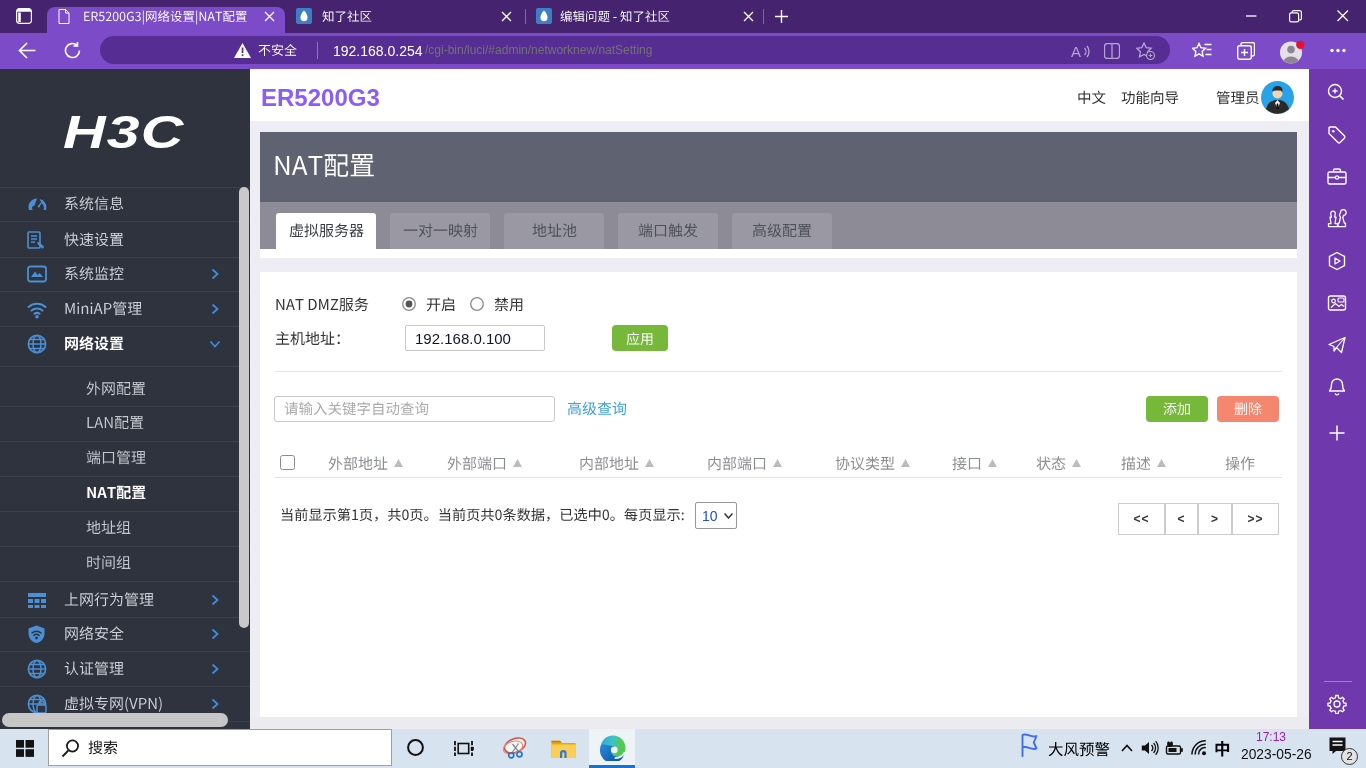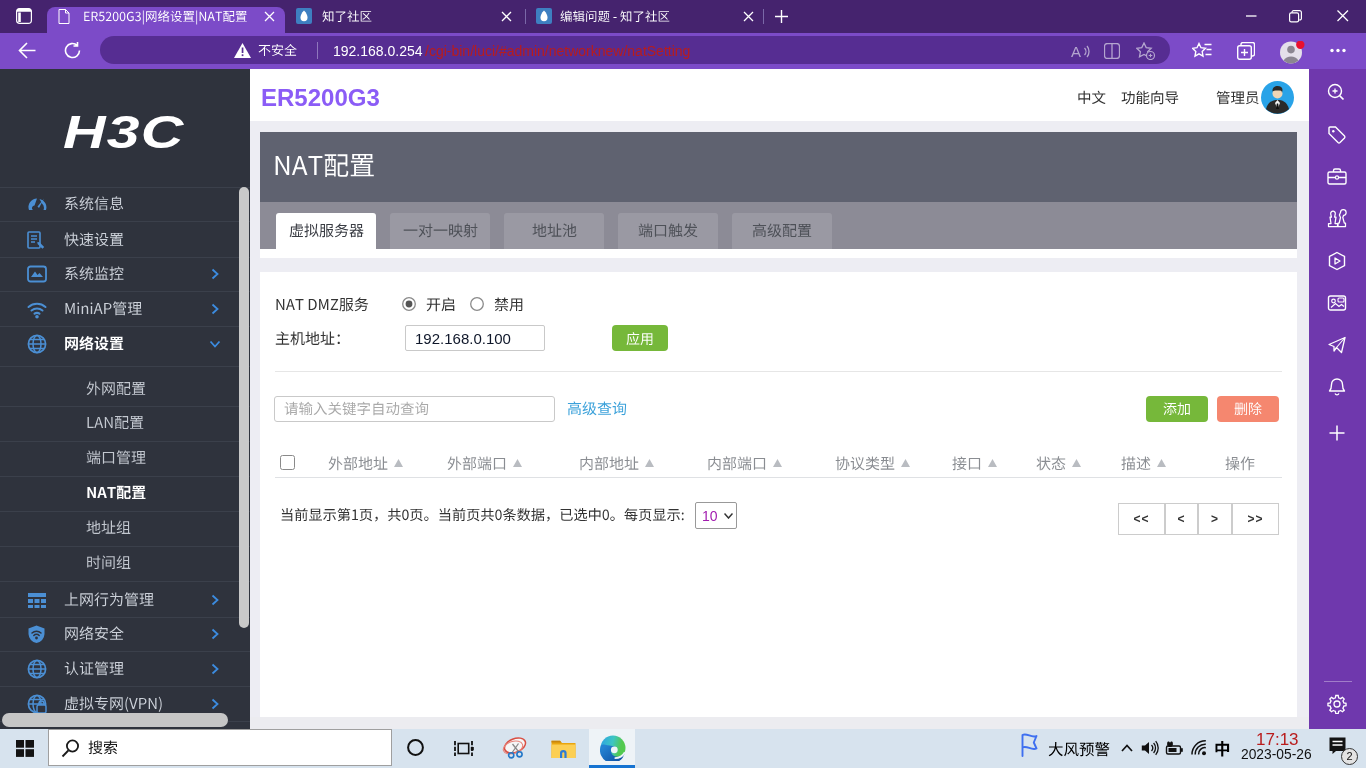--- a/index.html
+++ b/index.html
@@ -63,21 +63,21 @@
 <svg style="position:absolute;left:234px;top:43px;" width="17" height="15" viewBox="0 0 17 15">
     <path d="M8.5 0 L17 15 H0 Z" fill="#fff"></path>
     <rect x="7.7" y="4.5" width="1.7" height="5.5" fill="#562d92"></rect>
     <rect x="7.7" y="11.3" width="1.7" height="1.8" fill="#562d92"></rect>
   </svg>
 <svg style="position:absolute;left:258px;top:41px;" width="41" height="18" viewBox="0 -14 41 18">
     <path d="M7.3 -6.2C8.8 -5.2 10.8 -3.6 11.7 -2.6L12.5 -3.4C11.5 -4.4 9.5 -5.8 8 -6.8ZM0.9 -10V-9H6.7C5.4 -6.8 3.2 -4.6 0.6 -3.3C0.8 -3.1 1.1 -2.7 1.2 -2.5C3 -3.4 4.7 -4.7 6 -6.3V1H7V-7.6C7.4 -8 7.7 -8.5 7.9 -9H12.1V-10Z M18.4 -10.7C18.6 -10.3 18.8 -9.8 19 -9.4H14.2V-6.8H15.2V-8.5H23.8V-6.8H24.8V-9.4H20.1C19.9 -9.9 19.6 -10.5 19.4 -10.9ZM21.5 -4.9C21.1 -3.9 20.6 -3 19.8 -2.3C18.9 -2.7 17.9 -3 17 -3.3C17.4 -3.8 17.7 -4.3 18.1 -4.9ZM16.9 -4.9C16.4 -4.2 15.9 -3.5 15.5 -2.9C16.6 -2.5 17.8 -2.1 18.9 -1.6C17.7 -0.8 16 -0.2 14.1 0.1C14.3 0.3 14.6 0.8 14.7 1C16.8 0.5 18.6 -0.1 20 -1.2C21.6 -0.5 23.1 0.3 24.1 0.9L24.9 0.1C23.9 -0.5 22.4 -1.2 20.8 -1.9C21.6 -2.7 22.2 -3.7 22.6 -4.9H25.2V-5.8H18.6C18.9 -6.5 19.3 -7.1 19.5 -7.7L18.5 -8C18.2 -7.3 17.8 -6.6 17.4 -5.8H13.9V-4.9Z M32.4 -11.1C31.1 -9 28.7 -7.1 26.3 -6C26.6 -5.8 26.9 -5.5 27 -5.2C27.5 -5.5 28.1 -5.8 28.6 -6.1V-5.3H32V-3.2H28.6V-2.4H32V-0.2H27V0.7H38.1V-0.2H33V-2.4H36.5V-3.2H33V-5.3H36.5V-6.1C37 -5.8 37.5 -5.5 38 -5.2C38.2 -5.4 38.5 -5.8 38.7 -6C36.6 -7.1 34.7 -8.4 33 -10.3L33.3 -10.7ZM28.6 -6.1C30.1 -7.1 31.4 -8.3 32.5 -9.6C33.7 -8.2 35 -7.1 36.5 -6.1Z" fill="#ffffff"></path>
   </svg>
 <div style="position:absolute;left:317px;top:42px;width:1px;height:17px;background:#8f77bd;"></div>
 <div style="position:absolute;left:333px;top:43px;font-size:14px;color:#ffffff;font-weight:normal;white-space:nowrap;">192.168.0.254</div>
-<div style="position:absolute;left:425px;top:43px;font-size:14px;color:#b91c1c;font-weight:normal;white-space:nowrap;">/cgi-bin/luci/#admin/networknew/natSetting</div>
+<div style="position:absolute;left:425px;top:43px;font-size:12px;color:#737373;font-weight:normal;white-space:nowrap;">/cgi-bin/luci/#admin/networknew/natSetting</div>
 <svg style="position:absolute;left:1071px;top:43px;" width="20" height="16" viewBox="0 0 20 16">
     <text x="0" y="14" font-size="15" fill="#b4a5cf" font-family="Liberation Sans">A</text>
     <path d="M13.5 5 A5 5 0 0 1 13.5 12 M16 3 A8.5 8.5 0 0 1 16 14" stroke="#b4a5cf" stroke-width="1.3" fill="none"></path>
   </svg>
 <svg style="position:absolute;left:1104px;top:43px;" width="16" height="16" viewBox="0 0 16 16">
     <rect x="0.5" y="0.5" width="15" height="15" rx="3" fill="none" stroke="#b4a5cf" stroke-width="1.3"></rect>
     <path d="M8 0.5 V15.5" stroke="#b4a5cf" stroke-width="1.3"></path>
   </svg>
 <svg style="position:absolute;left:1136px;top:42px;" width="20" height="18" viewBox="0 0 20 18">
     <path d="M8 1 L10.2 5.6 L15.2 6.3 L11.6 9.8 L12.5 14.8 L8 12.4 L3.5 14.8 L4.4 9.8 L0.8 6.3 L5.8 5.6 Z" fill="none" stroke="#b4a5cf" stroke-width="1.3"></path>
@@ -380,21 +380,21 @@
     <path d="M4.5 0 L9 8 H0 Z" fill="#b9bcc1"></path>
   </svg>
 <svg style="position:absolute;left:1225px;top:453px;" width="32" height="21" viewBox="0 -16 32 21">
     <path d="M7.9 -11.1H11.4V-9.6H7.9ZM6.9 -12V-8.7H12.4V-12ZM6.3 -7.2H8.3V-5.5H6.3ZM10.9 -7.2H13V-5.5H10.9ZM2.4 -12.6V-9.6H0.7V-8.5H2.4V-5.2C1.7 -5 1.1 -4.8 0.6 -4.6L0.8 -3.5L2.4 -4.1V-0.1C2.4 0.1 2.3 0.1 2.2 0.1C2 0.1 1.6 0.1 1.1 0.1C1.2 0.4 1.4 0.9 1.4 1.1C2.2 1.1 2.7 1.1 3 0.9C3.3 0.7 3.4 0.4 3.4 -0.1V-4.5L4.9 -5.1L4.8 -6.1L3.4 -5.6V-8.5H4.8V-9.6H3.4V-12.6ZM9.1 -4.6V-3.5H5.1V-2.6H8.4C7.3 -1.5 5.7 -0.5 4.2 -0C4.4 0.2 4.7 0.6 4.9 0.9C6.4 0.3 8 -0.7 9.1 -1.9V1.2H10.2V-2C11.1 -0.9 12.5 0.2 13.8 0.7C13.9 0.5 14.3 0.1 14.5 -0.1C13.2 -0.6 11.7 -1.5 10.8 -2.6H14.3V-3.5H10.2V-4.6H13.9V-8H10V-4.6H9.2V-8H5.4V-4.6Z M22.9 -12.4C22.1 -10.2 20.9 -8 19.6 -6.6C19.8 -6.5 20.3 -6.1 20.4 -5.9C21.2 -6.7 21.9 -7.8 22.6 -9H23.6V1.2H24.8V-2.5H29.3V-3.5H24.8V-5.8H29.1V-6.8H24.8V-9H29.4V-10.1H23.1C23.4 -10.8 23.7 -11.4 24 -12.1ZM19.3 -12.5C18.4 -10.3 17 -8 15.5 -6.6C15.8 -6.3 16.1 -5.7 16.2 -5.4C16.7 -6 17.2 -6.6 17.7 -7.2V1.2H18.8V-9C19.4 -10 19.9 -11.1 20.4 -12.2Z" fill="#8a8d92"></path>
   </svg>
 <div style="position:absolute;left:275px;top:477px;width:1007px;height:1px;background:#dfe1e4;"></div>
 <svg style="position:absolute;left:280px;top:505px;" width="406" height="19" viewBox="0 -15 406 19">
     <path d="M1.7 -10.9C2.5 -9.9 3.2 -8.5 3.5 -7.6L4.6 -8.1C4.2 -9 3.5 -10.3 2.7 -11.3ZM11.4 -11.4C11 -10.3 10.2 -8.8 9.6 -7.9L10.5 -7.5C11.1 -8.4 11.9 -9.8 12.5 -11ZM1.6 -0.5V0.5H11.2V1.2H12.3V-6.9H7.7V-11.9H6.5V-6.9H1.9V-5.8H11.2V-3.8H2.4V-2.8H11.2V-0.5Z M22.8 -7.3V-1.5H23.8V-7.3ZM25.7 -7.7V-0.2C25.7 0 25.6 0.1 25.4 0.1C25.1 0.1 24.4 0.1 23.5 0.1C23.6 0.3 23.8 0.8 23.9 1.1C25 1.1 25.7 1.1 26.1 0.9C26.6 0.7 26.7 0.4 26.7 -0.2V-7.7ZM24.5 -12C24.2 -11.3 23.6 -10.4 23.1 -9.7H18.9L19.6 -9.9C19.3 -10.5 18.7 -11.3 18.1 -11.9L17.2 -11.6C17.7 -11 18.2 -10.2 18.5 -9.7H15V-8.7H27.6V-9.7H24.3C24.8 -10.3 25.2 -11 25.6 -11.6ZM20 -4.3V-2.8H16.9V-4.3ZM20 -5.1H16.9V-6.5H20ZM15.8 -7.4V1.1H16.9V-2H20V-0.1C20 0.1 20 0.1 19.8 0.1C19.6 0.2 18.9 0.2 18.2 0.1C18.3 0.4 18.5 0.8 18.6 1.1C19.5 1.1 20.1 1.1 20.5 0.9C20.9 0.7 21 0.5 21 -0.1V-7.4Z M31.9 -8.1H39.1V-6.6H31.9ZM31.9 -10.4H39.1V-8.9H31.9ZM30.8 -11.2V-5.8H40.2V-11.2ZM40 -4.7C39.6 -3.8 38.7 -2.6 38.1 -1.8L38.9 -1.4C39.6 -2.1 40.4 -3.3 41 -4.3ZM30.2 -4.2C30.7 -3.3 31.4 -2.1 31.8 -1.3L32.6 -1.7C32.3 -2.5 31.6 -3.7 31 -4.6ZM36.5 -5.2V-0.6H34.4V-5.2H33.4V-0.6H29V0.5H42V-0.6H37.5V-5.2Z M45.9 -5C45.3 -3.4 44.3 -1.8 43.1 -0.8C43.4 -0.7 43.8 -0.3 44.1 -0.2C45.2 -1.2 46.3 -2.9 47 -4.7ZM52.3 -4.5C53.3 -3.2 54.4 -1.3 54.8 -0.1L55.9 -0.6C55.4 -1.8 54.3 -3.6 53.3 -5ZM44.7 -10.9V-9.8H54.7V-10.9ZM43.5 -7.4V-6.4H49.1V-0.3C49.1 -0 49.1 0 48.8 0C48.5 0 47.6 0 46.6 0C46.8 0.3 47 0.8 47 1.1C48.3 1.1 49.1 1.1 49.6 0.9C50.1 0.8 50.3 0.4 50.3 -0.3V-6.4H56V-7.4Z M59.2 -5.7C59.1 -4.7 58.9 -3.4 58.7 -2.6H62.5C61.3 -1.3 59.5 -0.2 57.8 0.3C58 0.5 58.3 0.9 58.5 1.2C60.2 0.5 62 -0.7 63.3 -2.1V1.1H64.3V-2.6H68.5C68.3 -1.3 68.2 -0.7 68 -0.5C67.8 -0.4 67.7 -0.4 67.4 -0.4C67.2 -0.4 66.5 -0.4 65.8 -0.5C66 -0.2 66.1 0.2 66.1 0.5C66.9 0.6 67.6 0.6 67.9 0.5C68.3 0.5 68.6 0.4 68.8 0.2C69.2 -0.2 69.4 -1.1 69.6 -3C69.6 -3.2 69.6 -3.5 69.6 -3.5H64.3V-4.8H69.1V-7.9H58.7V-7H63.3V-5.7ZM60.1 -4.8H63.3V-3.5H59.9ZM64.3 -7H68.1V-5.7H64.3ZM59.8 -12C59.3 -10.6 58.5 -9.3 57.5 -8.5C57.7 -8.4 58.1 -8.1 58.3 -8C58.9 -8.5 59.4 -9.1 59.9 -9.9H60.6C60.9 -9.3 61.2 -8.6 61.4 -8.2L62.3 -8.5C62.2 -8.9 62 -9.4 61.7 -9.9H64V-10.7H60.3C60.5 -11 60.7 -11.4 60.8 -11.8ZM65.3 -12C64.9 -10.7 64.3 -9.4 63.4 -8.6C63.7 -8.5 64.1 -8.2 64.3 -8.1C64.8 -8.5 65.2 -9.2 65.6 -9.9H66.5C67 -9.3 67.4 -8.6 67.6 -8.2L68.6 -8.5C68.4 -8.9 68.1 -9.4 67.7 -9.9H70.2V-10.7H65.9C66.1 -11 66.2 -11.4 66.3 -11.8Z M72.2 0H78V-1.1H75.9V-10.4H74.9C74.3 -10.1 73.6 -9.8 72.7 -9.7V-8.8H74.6V-1.1H72.2Z M85.5 -6.6V-4C85.5 -2.5 84.9 -0.8 79.6 0.3C79.8 0.5 80.1 0.9 80.2 1.1C85.8 -0.1 86.6 -2 86.6 -4V-6.6ZM86.6 -1.6C88.3 -0.8 90.4 0.4 91.4 1.2L92.1 0.3C91 -0.5 88.9 -1.6 87.2 -2.3ZM81.3 -8.4V-1.8H82.4V-7.5H89.7V-1.8H90.8V-8.4H85.7C85.9 -8.9 86.2 -9.6 86.5 -10.2H92.2V-11.1H79.9V-10.2H85.3C85.1 -9.6 84.8 -9 84.6 -8.4Z M95.3 1.5C96.8 1 97.8 -0.2 97.8 -1.7C97.8 -2.7 97.3 -3.3 96.6 -3.3C96 -3.3 95.5 -3 95.5 -2.3C95.5 -1.6 96 -1.3 96.5 -1.3L96.8 -1.3C96.7 -0.4 96.1 0.3 95 0.8Z M115.6 -2.1C117 -1.1 118.7 0.3 119.5 1.1L120.6 0.5C119.6 -0.4 117.9 -1.7 116.6 -2.7ZM112 -2.7C111.2 -1.6 109.6 -0.4 108.2 0.4C108.4 0.6 108.8 0.9 109 1.2C110.4 0.3 112 -1 113.1 -2.2ZM108.5 -8.9V-7.9H111.3V-4.5H108V-3.5H120.9V-4.5H117.5V-7.9H120.3V-8.9H117.5V-11.8H116.4V-8.9H112.4V-11.8H111.3V-8.9ZM112.4 -4.5V-7.9H116.4V-4.5Z M125.4 0.2C127.4 0.2 128.7 -1.6 128.7 -5.2C128.7 -8.8 127.4 -10.6 125.4 -10.6C123.4 -10.6 122.2 -8.8 122.2 -5.2C122.2 -1.6 123.4 0.2 125.4 0.2ZM125.4 -0.9C124.3 -0.9 123.4 -2.2 123.4 -5.2C123.4 -8.3 124.3 -9.6 125.4 -9.6C126.6 -9.6 127.4 -8.3 127.4 -5.2C127.4 -2.2 126.6 -0.9 125.4 -0.9Z M136 -6.6V-4C136 -2.5 135.3 -0.8 130.1 0.3C130.3 0.5 130.6 0.9 130.7 1.1C136.2 -0.1 137 -2 137 -4V-6.6ZM137.1 -1.6C138.7 -0.8 140.9 0.4 141.9 1.2L142.6 0.3C141.5 -0.5 139.3 -1.6 137.7 -2.3ZM131.8 -8.4V-1.8H132.9V-7.5H140.2V-1.8H141.3V-8.4H136.1C136.4 -8.9 136.7 -9.6 137 -10.2H142.6V-11.1H130.4V-10.2H135.7C135.6 -9.6 135.3 -9 135.1 -8.4Z M146.3 -3.5C145.1 -3.5 144.2 -2.5 144.2 -1.3C144.2 -0.1 145.1 0.9 146.3 0.9C147.5 0.9 148.5 -0.1 148.5 -1.3C148.5 -2.5 147.5 -3.5 146.3 -3.5ZM146.3 0.1C145.5 0.1 144.9 -0.5 144.9 -1.3C144.9 -2.1 145.5 -2.7 146.3 -2.7C147.1 -2.7 147.8 -2.1 147.8 -1.3C147.8 -0.5 147.1 0.1 146.3 0.1Z M159.5 -10.9C160.2 -9.9 161 -8.5 161.3 -7.6L162.3 -8.1C162 -9 161.2 -10.3 160.4 -11.3ZM169.1 -11.4C168.7 -10.3 167.9 -8.8 167.3 -7.9L168.2 -7.5C168.9 -8.4 169.7 -9.8 170.3 -11ZM159.4 -0.5V0.5H169V1.2H170.1V-6.9H165.4V-11.9H164.3V-6.9H159.7V-5.8H169V-3.8H160.1V-2.8H169V-0.5Z M180.5 -7.3V-1.5H181.5V-7.3ZM183.4 -7.7V-0.2C183.4 0 183.4 0.1 183.1 0.1C182.9 0.1 182.1 0.1 181.2 0.1C181.4 0.3 181.6 0.8 181.6 1.1C182.7 1.1 183.4 1.1 183.9 0.9C184.3 0.7 184.5 0.4 184.5 -0.2V-7.7ZM182.2 -12C181.9 -11.3 181.4 -10.4 180.9 -9.7H176.6L177.3 -9.9C177.1 -10.5 176.4 -11.3 175.9 -11.9L174.9 -11.6C175.4 -11 176 -10.2 176.2 -9.7H172.7V-8.7H185.4V-9.7H182.1C182.5 -10.3 183 -11 183.4 -11.6ZM177.8 -4.3V-2.8H174.6V-4.3ZM177.8 -5.1H174.6V-6.5H177.8ZM173.6 -7.4V1.1H174.6V-2H177.8V-0.1C177.8 0.1 177.7 0.1 177.5 0.1C177.3 0.2 176.7 0.2 176 0.1C176.1 0.4 176.3 0.8 176.3 1.1C177.3 1.1 177.9 1.1 178.3 0.9C178.7 0.7 178.8 0.5 178.8 -0.1V-7.4Z M192.8 -6.6V-4C192.8 -2.5 192.1 -0.8 186.9 0.3C187.1 0.5 187.4 0.9 187.5 1.1C193 -0.1 193.8 -2 193.8 -4V-6.6ZM193.9 -1.6C195.5 -0.8 197.7 0.4 198.7 1.2L199.4 0.3C198.3 -0.5 196.1 -1.6 194.5 -2.3ZM188.6 -8.4V-1.8H189.7V-7.5H197V-1.8H198.1V-8.4H192.9C193.2 -8.9 193.5 -9.6 193.8 -10.2H199.4V-11.1H187.2V-10.2H192.5C192.4 -9.6 192.1 -9 191.9 -8.4Z M208.7 -2.1C210 -1.1 211.8 0.3 212.6 1.1L213.6 0.5C212.7 -0.4 210.9 -1.7 209.6 -2.7ZM205 -2.7C204.2 -1.6 202.6 -0.4 201.2 0.4C201.5 0.6 201.9 0.9 202.1 1.2C203.5 0.3 205.1 -1 206.1 -2.2ZM201.6 -8.9V-7.9H204.3V-4.5H201V-3.5H213.9V-4.5H210.6V-7.9H213.4V-8.9H210.6V-11.8H209.5V-8.9H205.4V-11.8H204.3V-8.9ZM205.4 -4.5V-7.9H209.5V-4.5Z M218.5 0.2C220.5 0.2 221.7 -1.6 221.7 -5.2C221.7 -8.8 220.5 -10.6 218.5 -10.6C216.5 -10.6 215.3 -8.8 215.3 -5.2C215.3 -1.6 216.5 0.2 218.5 0.2ZM218.5 -0.9C217.3 -0.9 216.5 -2.2 216.5 -5.2C216.5 -8.3 217.3 -9.6 218.5 -9.6C219.7 -9.6 220.5 -8.3 220.5 -5.2C220.5 -2.2 219.7 -0.9 218.5 -0.9Z M226.7 -2.6C226 -1.7 224.7 -0.7 223.8 -0.1C224 0 224.3 0.4 224.5 0.6C225.5 -0 226.8 -1.2 227.6 -2.2ZM231.4 -2.1C232.4 -1.2 233.5 -0.1 234.1 0.7L234.9 0.1C234.3 -0.7 233.1 -1.8 232.1 -2.6ZM231.9 -9.7C231.3 -9 230.5 -8.3 229.6 -7.8C228.7 -8.3 227.9 -8.9 227.3 -9.6L227.4 -9.7ZM227.8 -12C227.1 -10.7 225.6 -9.2 223.5 -8.2C223.7 -8 224.1 -7.6 224.3 -7.4C225.2 -7.9 225.9 -8.4 226.6 -9C227.2 -8.3 227.8 -7.8 228.6 -7.3C226.9 -6.4 224.9 -5.9 222.9 -5.7C223.1 -5.4 223.4 -5 223.4 -4.7C225.6 -5.1 227.7 -5.7 229.6 -6.6C231.3 -5.7 233.3 -5.1 235.5 -4.8C235.6 -5.1 235.9 -5.5 236.1 -5.8C234.1 -6 232.2 -6.5 230.6 -7.2C231.8 -8 232.9 -9 233.5 -10.2L232.8 -10.7L232.6 -10.6H228.2C228.5 -11 228.7 -11.4 229 -11.7ZM229 -5.6V-4.1H224.5V-3.1H229V-0C229 0.1 228.9 0.2 228.8 0.2C228.6 0.2 228.1 0.2 227.5 0.1C227.7 0.4 227.8 0.8 227.8 1.1C228.7 1.1 229.2 1.1 229.6 0.9C230 0.8 230.1 0.5 230.1 -0V-3.1H234.5V-4.1H230.1V-5.6Z M242.9 -11.7C242.7 -11.1 242.2 -10.3 241.9 -9.8L242.6 -9.4C242.9 -9.9 243.4 -10.6 243.8 -11.3ZM237.9 -11.3C238.3 -10.7 238.6 -9.9 238.8 -9.4L239.6 -9.7C239.5 -10.3 239.1 -11 238.7 -11.6ZM242.5 -3.7C242.1 -3 241.7 -2.3 241.1 -1.8C240.6 -2.1 240.1 -2.3 239.5 -2.6C239.7 -2.9 240 -3.3 240.2 -3.7ZM238.2 -2.2C238.9 -1.9 239.7 -1.5 240.4 -1.2C239.5 -0.5 238.4 -0.1 237.2 0.2C237.4 0.4 237.6 0.8 237.7 1C239 0.7 240.2 0.1 241.3 -0.7C241.7 -0.4 242.2 -0.2 242.5 0.1L243.2 -0.6C242.8 -0.8 242.4 -1.1 242 -1.3C242.7 -2.2 243.3 -3.2 243.7 -4.4L243.1 -4.6L242.9 -4.6H240.6L240.9 -5.3L240 -5.5C239.9 -5.2 239.7 -4.9 239.6 -4.6H237.6V-3.7H239.1C238.8 -3.1 238.5 -2.6 238.2 -2.2ZM240.3 -11.9V-9.3H237.4V-8.4H240C239.3 -7.5 238.2 -6.6 237.2 -6.2C237.4 -6 237.7 -5.6 237.8 -5.4C238.6 -5.8 239.6 -6.6 240.3 -7.5V-5.7H241.3V-7.7C242 -7.2 242.8 -6.5 243.2 -6.2L243.8 -6.9C243.4 -7.2 242.2 -8 241.5 -8.4H244.2V-9.3H241.3V-11.9ZM245.6 -11.8C245.2 -9.3 244.6 -6.9 243.5 -5.4C243.7 -5.3 244.1 -5 244.3 -4.8C244.7 -5.3 245 -5.9 245.2 -6.6C245.6 -5.2 246 -3.9 246.5 -2.8C245.7 -1.5 244.6 -0.4 243 0.3C243.2 0.5 243.5 1 243.6 1.2C245.1 0.4 246.2 -0.6 247 -1.8C247.7 -0.6 248.6 0.3 249.7 1C249.9 0.7 250.2 0.4 250.4 0.2C249.3 -0.5 248.3 -1.5 247.6 -2.8C248.3 -4.3 248.8 -6 249.1 -8.2H250.1V-9.2H246.1C246.3 -10 246.4 -10.8 246.6 -11.7ZM248.1 -8.2C247.9 -6.5 247.6 -5.1 247.1 -3.9C246.5 -5.2 246.1 -6.6 245.8 -8.2Z M257.7 -3.4V1.2H258.7V0.6H263V1.1H264V-3.4H261.3V-5.1H264.4V-6.1H261.3V-7.6H263.9V-11.3H256.5V-7C256.5 -4.8 256.3 -1.7 254.8 0.5C255.1 0.6 255.5 1 255.7 1.1C256.9 -0.6 257.3 -3 257.4 -5.1H260.3V-3.4ZM257.5 -10.4H262.9V-8.6H257.5ZM257.5 -7.6H260.3V-6.1H257.5L257.5 -7ZM258.7 -0.3V-2.5H263V-0.3ZM253.2 -11.9V-9.1H251.4V-8.1H253.2V-5C252.5 -4.7 251.8 -4.5 251.3 -4.4L251.5 -3.3L253.2 -3.9V-0.2C253.2 0 253.1 0.1 253 0.1C252.8 0.1 252.2 0.1 251.6 0.1C251.8 0.3 251.9 0.8 251.9 1C252.8 1.1 253.4 1 253.7 0.8C254.1 0.7 254.2 0.4 254.2 -0.2V-4.2L255.8 -4.7L255.7 -5.7L254.2 -5.3V-8.1H255.8V-9.1H254.2V-11.9Z M267.3 1.5C268.8 1 269.7 -0.2 269.7 -1.7C269.7 -2.7 269.3 -3.3 268.5 -3.3C267.9 -3.3 267.4 -3 267.4 -2.3C267.4 -1.6 267.9 -1.3 268.5 -1.3L268.7 -1.3C268.7 -0.4 268.1 0.3 267 0.8Z M280.6 -11V-10H289.9V-6.2H282.4V-8.6H281.3V-1.4C281.3 0.3 282 0.7 284.3 0.7C284.9 0.7 289.1 0.7 289.7 0.7C292 0.7 292.5 -0 292.8 -2.7C292.4 -2.7 292 -2.9 291.7 -3.1C291.5 -0.8 291.2 -0.3 289.7 -0.3C288.7 -0.3 285 -0.3 284.3 -0.3C282.7 -0.3 282.4 -0.5 282.4 -1.4V-5.2H289.9V-4.5H291V-11Z M294.3 -10.9C295.1 -10.2 296.1 -9.2 296.5 -8.5L297.4 -9.1C296.9 -9.8 296 -10.8 295.1 -11.4ZM299.8 -11.5C299.4 -10.2 298.8 -9 298.1 -8.2C298.3 -8 298.8 -7.7 299 -7.6C299.3 -8 299.6 -8.5 299.9 -9H302V-7H298V-6H300.6C300.3 -4.1 299.7 -2.8 297.6 -2C297.8 -1.8 298.1 -1.4 298.3 -1.2C300.6 -2.1 301.4 -3.7 301.6 -6H303.1V-2.7C303.1 -1.6 303.3 -1.3 304.4 -1.3C304.6 -1.3 305.6 -1.3 305.8 -1.3C306.7 -1.3 307 -1.8 307.1 -3.6C306.8 -3.6 306.3 -3.8 306.1 -4C306.1 -2.5 306 -2.3 305.7 -2.3C305.5 -2.3 304.7 -2.3 304.5 -2.3C304.2 -2.3 304.1 -2.4 304.1 -2.7V-6H306.9V-7H303.1V-9H306.4V-10H303.1V-11.9H302V-10H300.3C300.5 -10.4 300.7 -10.8 300.8 -11.3ZM297 -6.5H294.2V-5.5H296V-1.2C295.4 -0.9 294.7 -0.4 294.1 0.2L294.8 1.1C295.6 0.3 296.4 -0.5 296.9 -0.5C297.2 -0.5 297.6 -0.1 298.2 0.3C299.1 0.8 300.3 1 302 1C303.4 1 305.8 0.9 306.9 0.8C306.9 0.5 307 -0 307.2 -0.3C305.8 -0.1 303.6 -0 302 -0C300.5 -0 299.3 -0.1 298.4 -0.7C297.7 -1.1 297.4 -1.4 297 -1.4Z M314.1 -11.9V-9.4H309V-2.6H310.1V-3.5H314.1V1.1H315.3V-3.5H319.4V-2.7H320.5V-9.4H315.3V-11.9ZM310.1 -4.6V-8.3H314.1V-4.6ZM319.4 -4.6H315.3V-8.3H319.4Z M325.8 0.2C327.8 0.2 329 -1.6 329 -5.2C329 -8.8 327.8 -10.6 325.8 -10.6C323.8 -10.6 322.6 -8.8 322.6 -5.2C322.6 -1.6 323.8 0.2 325.8 0.2ZM325.8 -0.9C324.6 -0.9 323.8 -2.2 323.8 -5.2C323.8 -8.3 324.6 -9.6 325.8 -9.6C327 -9.6 327.8 -8.3 327.8 -5.2C327.8 -2.2 327 -0.9 325.8 -0.9Z M332.5 -3.5C331.3 -3.5 330.3 -2.5 330.3 -1.3C330.3 -0.1 331.3 0.9 332.5 0.9C333.7 0.9 334.7 -0.1 334.7 -1.3C334.7 -2.5 333.7 -3.5 332.5 -3.5ZM332.5 0.1C331.7 0.1 331 -0.5 331 -1.3C331 -2.1 331.7 -2.7 332.5 -2.7C333.3 -2.7 333.9 -2.1 333.9 -1.3C333.9 -0.5 333.3 0.1 332.5 0.1Z M349.5 -6.5C350.4 -6.1 351.4 -5.4 352 -4.9H347.7L348 -7.1H354.6L354.5 -4.9H352.1L352.7 -5.5C352.1 -6 351 -6.7 350.1 -7.1ZM344.5 -4.9V-4H346.6C346.4 -2.8 346.2 -1.6 346 -0.7H346.6L354.1 -0.7C354.1 -0.3 354 -0 353.9 0.1C353.7 0.3 353.6 0.3 353.4 0.3C353.1 0.3 352.4 0.3 351.7 0.2C351.8 0.5 351.9 0.9 352 1.1C352.7 1.1 353.4 1.2 353.8 1.1C354.2 1.1 354.5 1 354.8 0.6C355 0.4 355.1 -0 355.2 -0.7H357V-1.7H355.3C355.4 -2.3 355.4 -3 355.5 -4H357.5V-4.9H355.5L355.6 -7.6C355.6 -7.7 355.7 -8.1 355.7 -8.1H347.1C347 -7.1 346.8 -6 346.7 -4.9ZM354.3 -1.7H351.9L352.4 -2.2C351.8 -2.8 350.7 -3.5 349.7 -4H354.4C354.4 -3 354.3 -2.3 354.3 -1.7ZM349.1 -3.4C350 -2.9 351.1 -2.2 351.7 -1.7H347.3L347.6 -4H349.7ZM347.8 -12C347 -10.2 345.8 -8.4 344.5 -7.2C344.7 -7.1 345.2 -6.8 345.4 -6.6C346.2 -7.4 347 -8.4 347.7 -9.5H357.1V-10.5H348.2C348.5 -10.9 348.7 -11.3 348.8 -11.7Z M364.7 -6.6V-4C364.7 -2.5 364.1 -0.8 358.8 0.3C359.1 0.5 359.4 0.9 359.5 1.1C365 -0.1 365.8 -2 365.8 -4V-6.6ZM365.9 -1.6C367.5 -0.8 369.7 0.4 370.7 1.2L371.4 0.3C370.3 -0.5 368.1 -1.6 366.5 -2.3ZM360.6 -8.4V-1.8H361.6V-7.5H368.9V-1.8H370V-8.4H364.9C365.2 -8.9 365.5 -9.6 365.7 -10.2H371.4V-11.1H359.2V-10.2H364.5C364.3 -9.6 364.1 -9 363.8 -8.4Z M375.8 -8.1H383.1V-6.6H375.8ZM375.8 -10.4H383.1V-8.9H375.8ZM374.8 -11.2V-5.8H384.2V-11.2ZM384 -4.7C383.5 -3.8 382.6 -2.6 382 -1.8L382.8 -1.4C383.5 -2.1 384.3 -3.3 384.9 -4.3ZM374.1 -4.2C374.7 -3.3 375.3 -2.1 375.7 -1.3L376.5 -1.7C376.2 -2.5 375.5 -3.7 374.9 -4.6ZM380.4 -5.2V-0.6H378.3V-5.2H377.3V-0.6H372.9V0.5H386V-0.6H381.5V-5.2Z M389.8 -5C389.2 -3.4 388.2 -1.8 387 -0.8C387.3 -0.7 387.8 -0.3 388 -0.2C389.1 -1.2 390.2 -2.9 390.9 -4.7ZM396.2 -4.5C397.3 -3.2 398.3 -1.3 398.7 -0.1L399.8 -0.6C399.4 -1.8 398.3 -3.6 397.2 -5ZM388.6 -10.9V-9.8H398.6V-10.9ZM387.4 -7.4V-6.4H393.1V-0.3C393.1 -0 393 0 392.7 0C392.5 0 391.5 0 390.6 0C390.7 0.3 390.9 0.8 390.9 1.1C392.2 1.1 393 1.1 393.5 0.9C394 0.8 394.2 0.4 394.2 -0.3V-6.4H399.9V-7.4Z M402.7 -5.5C403.2 -5.5 403.6 -5.9 403.6 -6.5C403.6 -7.1 403.2 -7.5 402.7 -7.5C402.2 -7.5 401.8 -7.1 401.8 -6.5C401.8 -5.9 402.2 -5.5 402.7 -5.5ZM402.7 0.2C403.2 0.2 403.6 -0.2 403.6 -0.8C403.6 -1.4 403.2 -1.8 402.7 -1.8C402.2 -1.8 401.8 -1.4 401.8 -0.8C401.8 -0.2 402.2 0.2 402.7 0.2Z" fill="#333333"></path>
   </svg>
 <div style="position:absolute;left:695px;top:502px;width:42px;height:27px;background:#fff;border:1px solid #999;border-radius:2px;"></div>
-<div style="position:absolute;left:702px;top:508px;font-size:14px;color:#a21caf;font-weight:normal;white-space:nowrap;">10</div>
+<div style="position:absolute;left:702px;top:508px;font-size:14px;color:#1d4ed8;font-weight:normal;white-space:nowrap;">10</div>
 <svg style="position:absolute;left:724px;top:513px;" width="9" height="6" viewBox="0 0 9 6">
     <path d="M0.5 0.5 L4.5 5 L8.5 0.5" stroke="#333" stroke-width="1.5" fill="none"></path>
   </svg>
 <div style="position:absolute;left:1118px;top:503px;width:47px;height:32px;background:#fff;border:1px solid #ccc;"></div>
 <div style="position:absolute;left:1118px;top:503px;width:47px;height:32px;line-height:32px;text-align:center;font-size:12px;font-weight:bold;color:#333;letter-spacing:1px;">&lt;&lt;</div>
 <div style="position:absolute;left:1165px;top:503px;width:33px;height:32px;background:#fff;border:1px solid #ccc;"></div>
 <div style="position:absolute;left:1165px;top:503px;width:33px;height:32px;line-height:32px;text-align:center;font-size:12px;font-weight:bold;color:#333;letter-spacing:1px;">&lt;</div>
 <div style="position:absolute;left:1198px;top:503px;width:34px;height:32px;background:#fff;border:1px solid #ccc;"></div>
 <div style="position:absolute;left:1198px;top:503px;width:34px;height:32px;line-height:32px;text-align:center;font-size:12px;font-weight:bold;color:#333;letter-spacing:1px;">&gt;</div>
 <div style="position:absolute;left:1232px;top:503px;width:47px;height:32px;background:#fff;border:1px solid #ccc;"></div>
@@ -524,18 +524,18 @@
   </svg>
 <svg style="position:absolute;left:1190px;top:739px;" width="17" height="17" viewBox="0 0 17 17">
     <path d="M2 15.5 A13.5 13.5 0 0 1 15.8 1.8" stroke="#111" stroke-width="1.5" fill="none"></path>
     <path d="M5.2 15.5 A10 10 0 0 1 15.8 5.2" stroke="#111" stroke-width="1.5" fill="none"></path>
     <path d="M8.6 15.5 A6.3 6.3 0 0 1 15.8 8.7" stroke="#111" stroke-width="1.5" fill="none"></path>
     <circle cx="14" cy="14.2" r="2" fill="#111"></circle>
   </svg>
 <svg style="position:absolute;left:1214px;top:737px;" width="18" height="23" viewBox="0 -18 18 23">
     <path d="M7.2 -14V-11.2H1.5V-2.8H3.4V-3.7H7.2V1.5H9.3V-3.7H13V-2.9H15.1V-11.2H9.3V-14ZM3.4 -5.6V-9.2H7.2V-5.6ZM13 -5.6H9.3V-9.2H13Z" fill="#000000"></path>
   </svg>
-<div style="position:absolute;left:1256px;top:730px;font-size:17px;color:#b91c1c;font-weight:normal;white-space:nowrap;">17:13</div>
+<div style="position:absolute;left:1256px;top:730px;font-size:12px;color:#a21caf;font-weight:normal;white-space:nowrap;">17:13</div>
 <div style="position:absolute;left:1241px;top:747px;font-size:13.8px;color:#111;font-weight:normal;white-space:nowrap;">2023-05-26</div>
 <svg style="position:absolute;left:1329px;top:737px;" width="17" height="20" viewBox="0 0 17 20">
     <path d="M0.5 0.5 H16.5 V14 H7 L3.5 17 V14 H0.5 Z" fill="#131313"></path>
     <path d="M3.5 4.5 H13.5 M3.5 8 H13.5" stroke="#fff" stroke-width="1.4"></path>
   </svg>
 <div style="position:absolute;left:1341px;top:748px;width:17px;height:17px;border-radius:9px;background:#e3e3e3;border:1.5px solid #333;color:#111;font-size:11px;line-height:14px;text-align:center;font-family:Liberation Sans;">2</div>
 </body></html>

